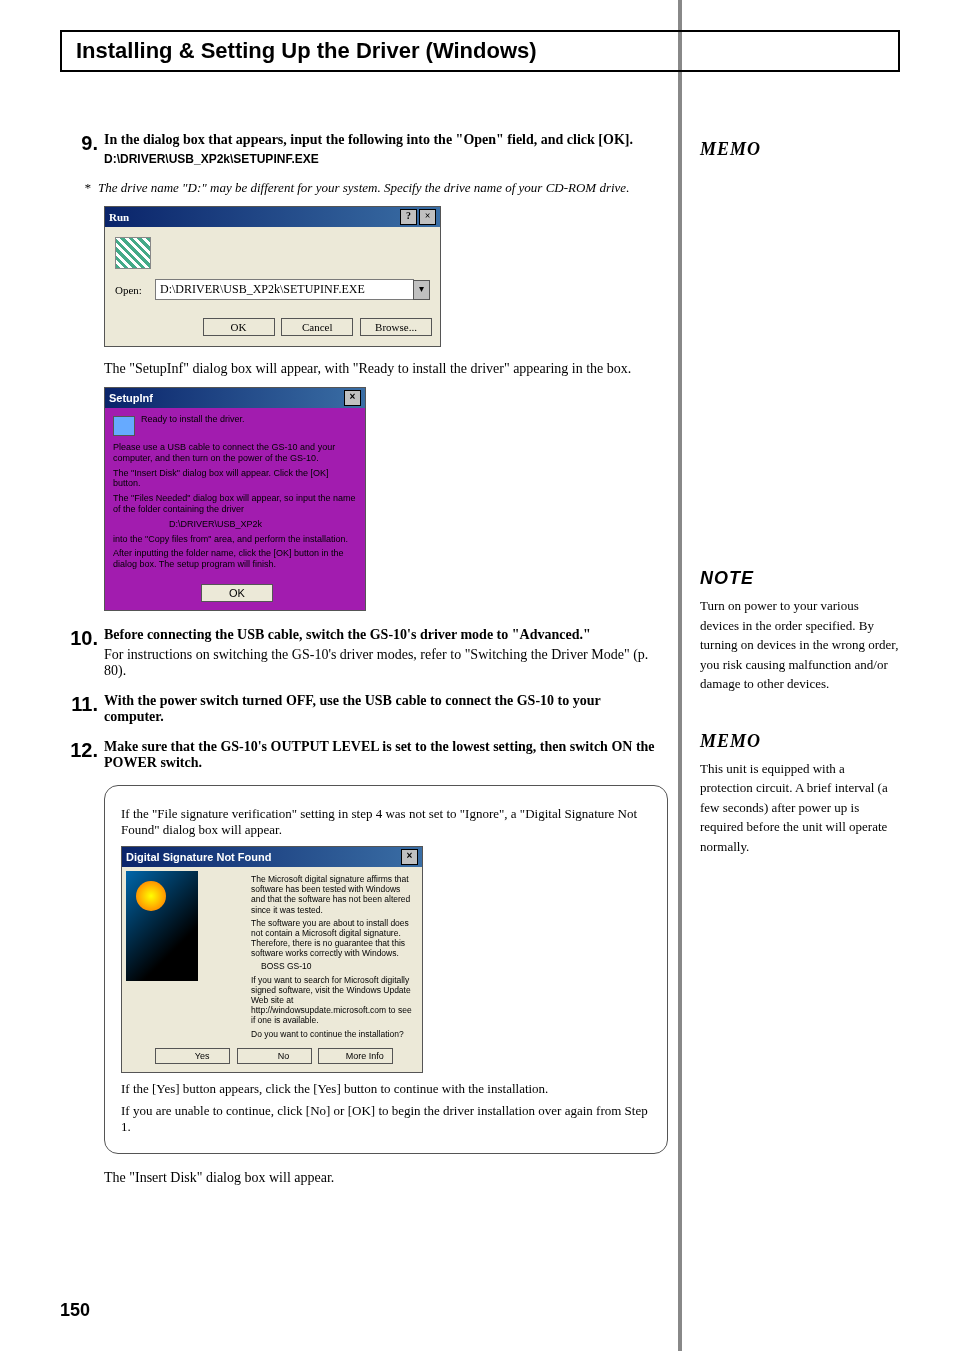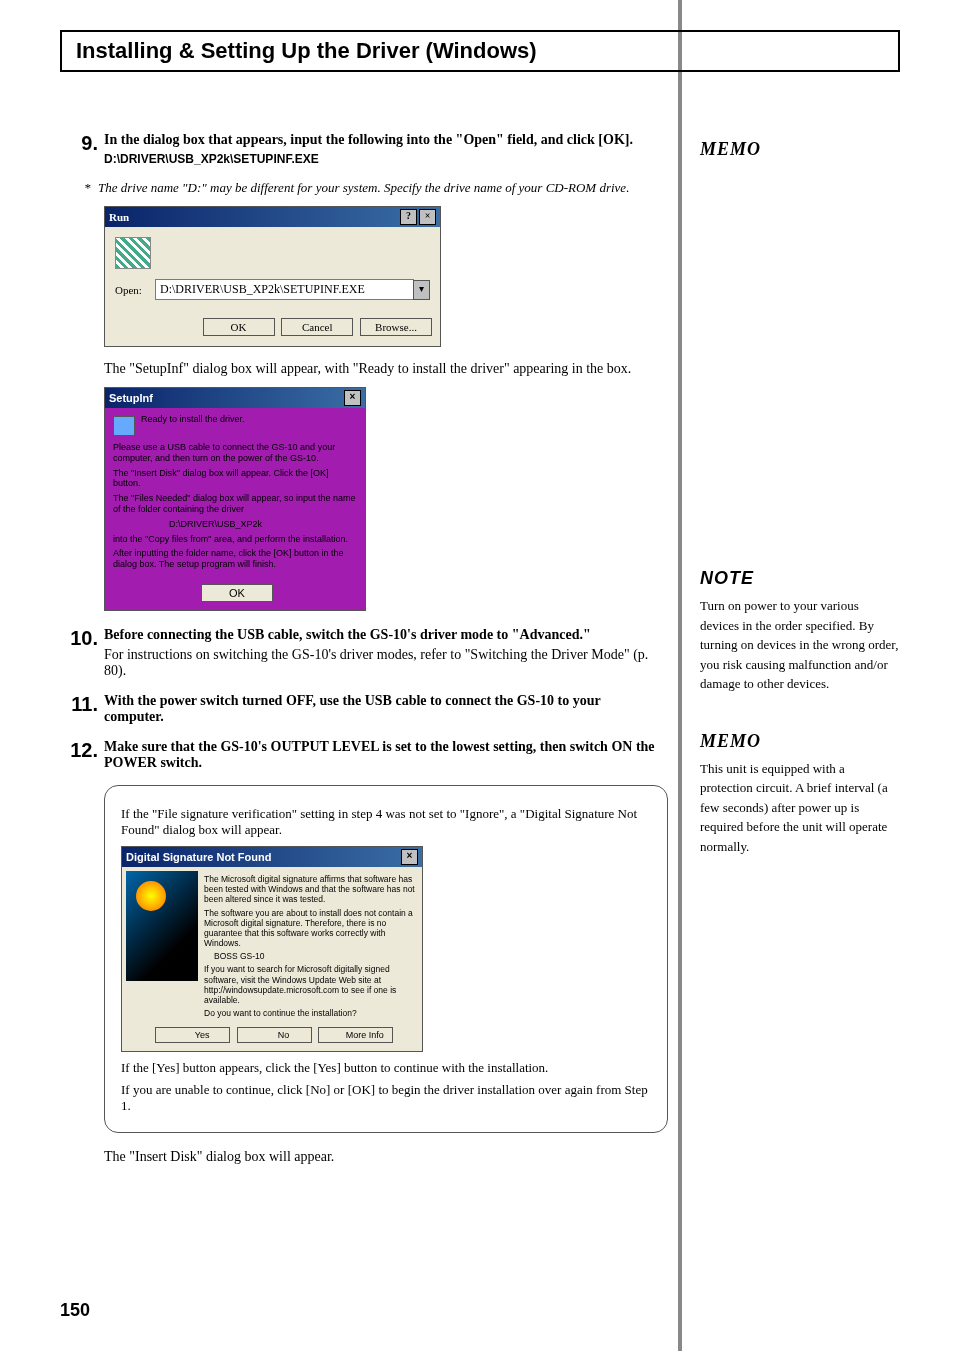--- a/index.html
+++ b/index.html
@@ -202,21 +202,21 @@
   .callout p { margin: 6px 0; }
   
   .dsig {
     width: 300px;
     border: 1px solid #555;
     background: #ece9d8;
     font-family: Tahoma, Arial, sans-serif;
     font-size: 8.5px;
     margin: 8px 0;
   }
-  .dsig .dbody { display:flex; }
+  .dsig .dbody { display:flex;gap:47px; }
   .dsig .dimg {
     width: 72px; height: 110px;
     flex-shrink:0;
     background: linear-gradient(135deg,#06a,#000 70%);
     margin: 4px;
     position: relative;
   }
   .dsig .dimg::after {
     content:""; position:absolute; left:10px; top:10px;
     width:30px; height:30px; border-radius:50%;

